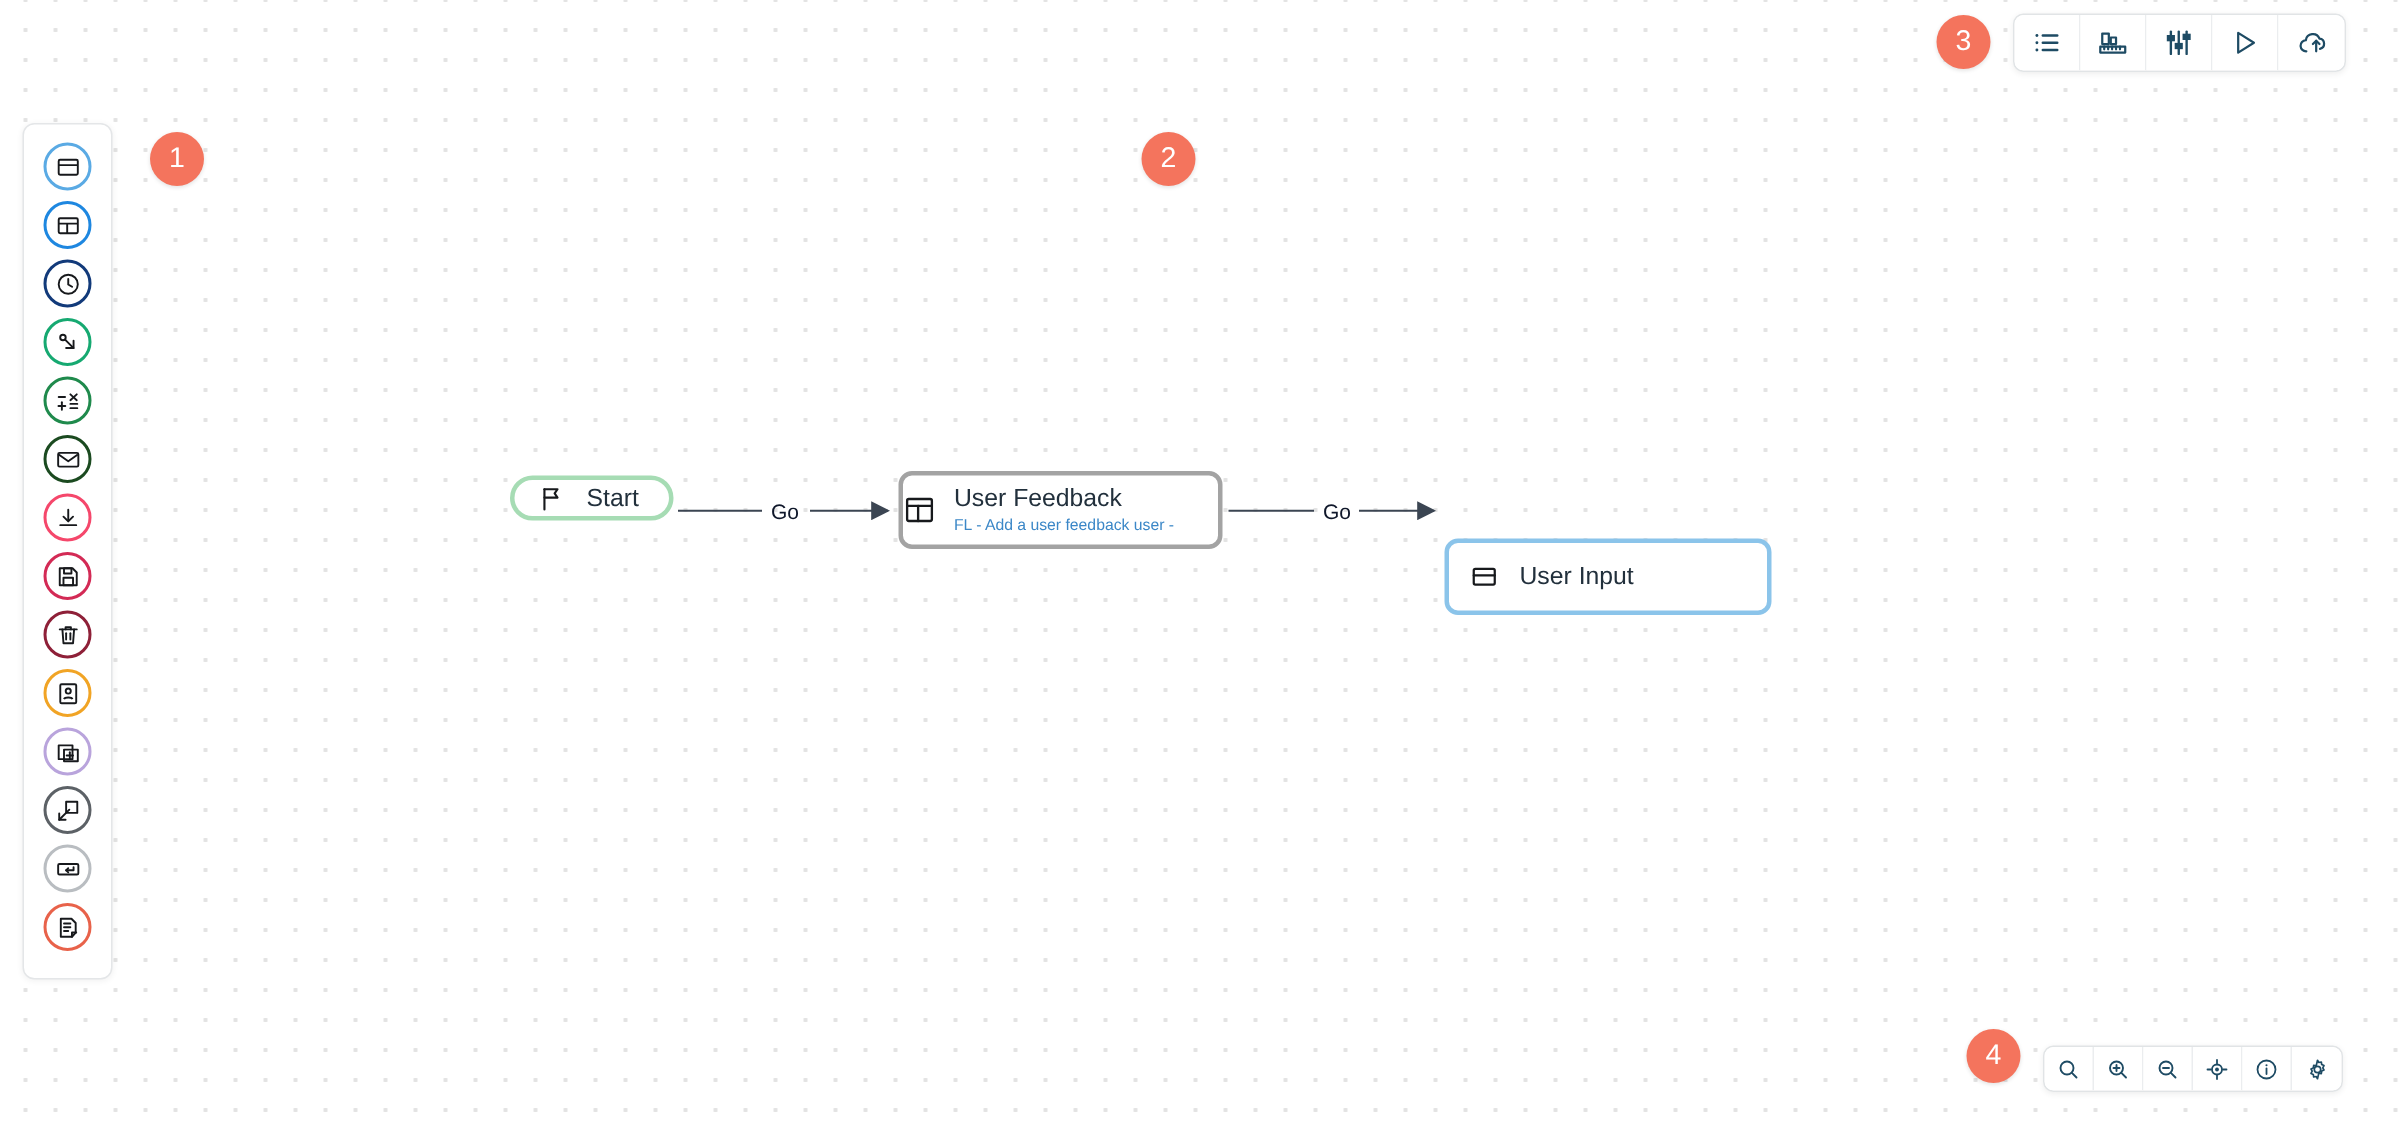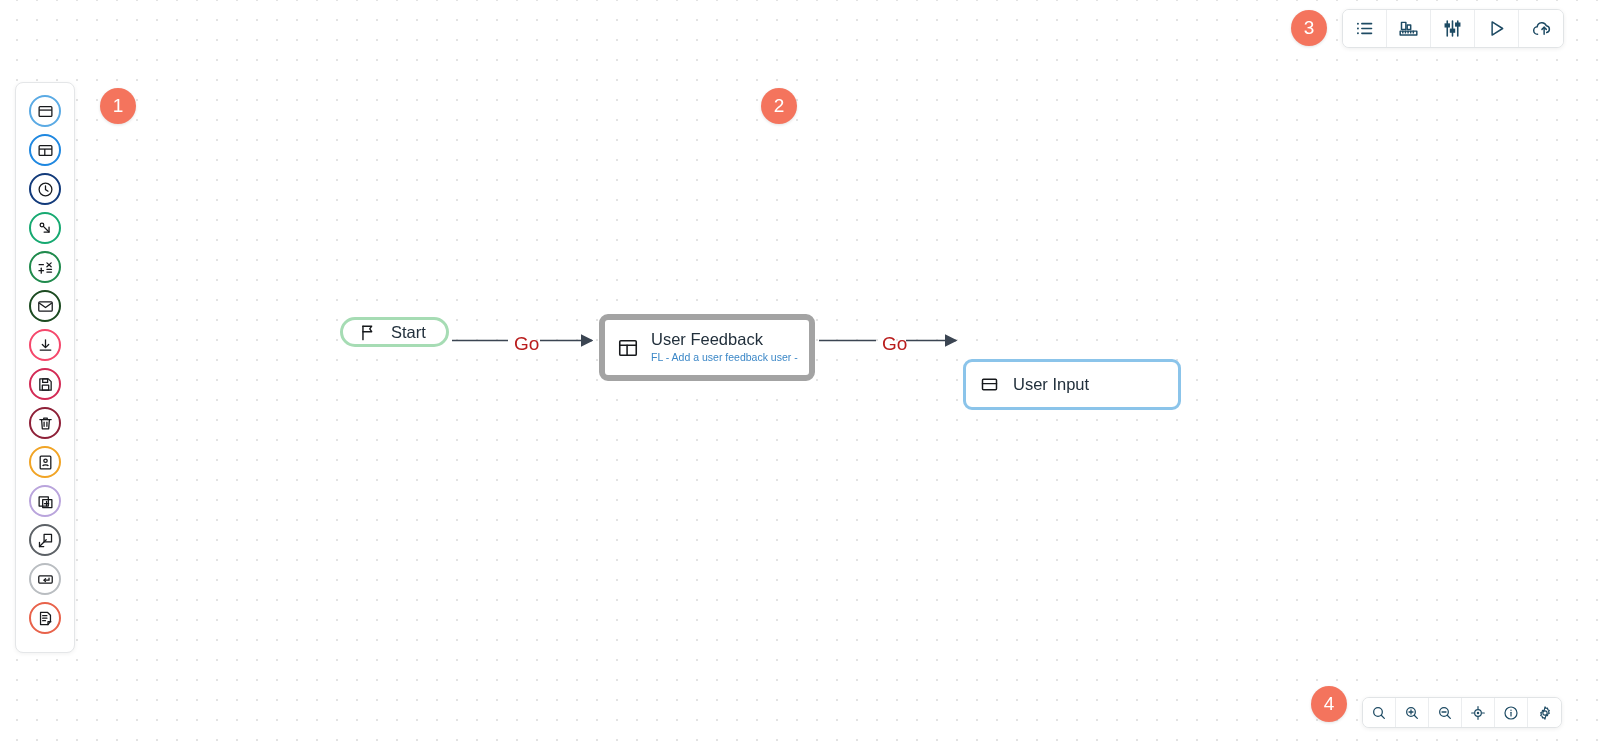--- a/index.html
+++ b/index.html
@@ -120,24 +120,23 @@
     left: 340px; top: 317px;
     width: 109px; height: 30px;
     border: 3px solid #a6dcb4;
     border-radius: 24px;
     padding-left: 16px;
     gap: 13px;
     text-align: center;
   }
   #node-feedback {
     left: 599px; top: 314px;
-    width: 216px; height: 67px;
-    border: 6px solid #a3a3a3;
+    width: 216px; height: 52px;
+    border: 3px solid #a3a3a3;
     border-radius: 9px;
-    padding-left: 12px;
     gap: 12px;
   }
   #node-input {
     left: 963px; top: 315px;
     width: 218px; height: 51px;
     border: 3px solid #8bc4ea;
     border-radius: 9px;
     padding-left: 13px;
     gap: 13px;
     margin-top: 44px;
@@ -147,22 +146,22 @@
   .node-icon svg { display: block; stroke: #17191c; }
   .node-body { display: flex; flex-direction: column; justify-content: center; overflow: hidden; }
   .node-title { font-size: 16.5px; color: #22303c; line-height: 1.15; white-space: nowrap; }
   .node-sub {
     font-size: 10.5px; color: #3b87c7; line-height: 1.25;
     white-space: nowrap; overflow: hidden; margin-top: 2px;
   }
 
   .edge-label {
     position: absolute;
-    font-size: 19px;
-    color: #b91c1c;
+    font-size: 14px;
+    color: #0f172a;
     background: transparent;
     padding: 0 5px;
     line-height: 1;
   }
   #edge-label-1 { left: 509px; top: 334px; }
   #edge-label-2 { left: 877px; top: 334px; }
 </style>
 </head>
 <body>
 

